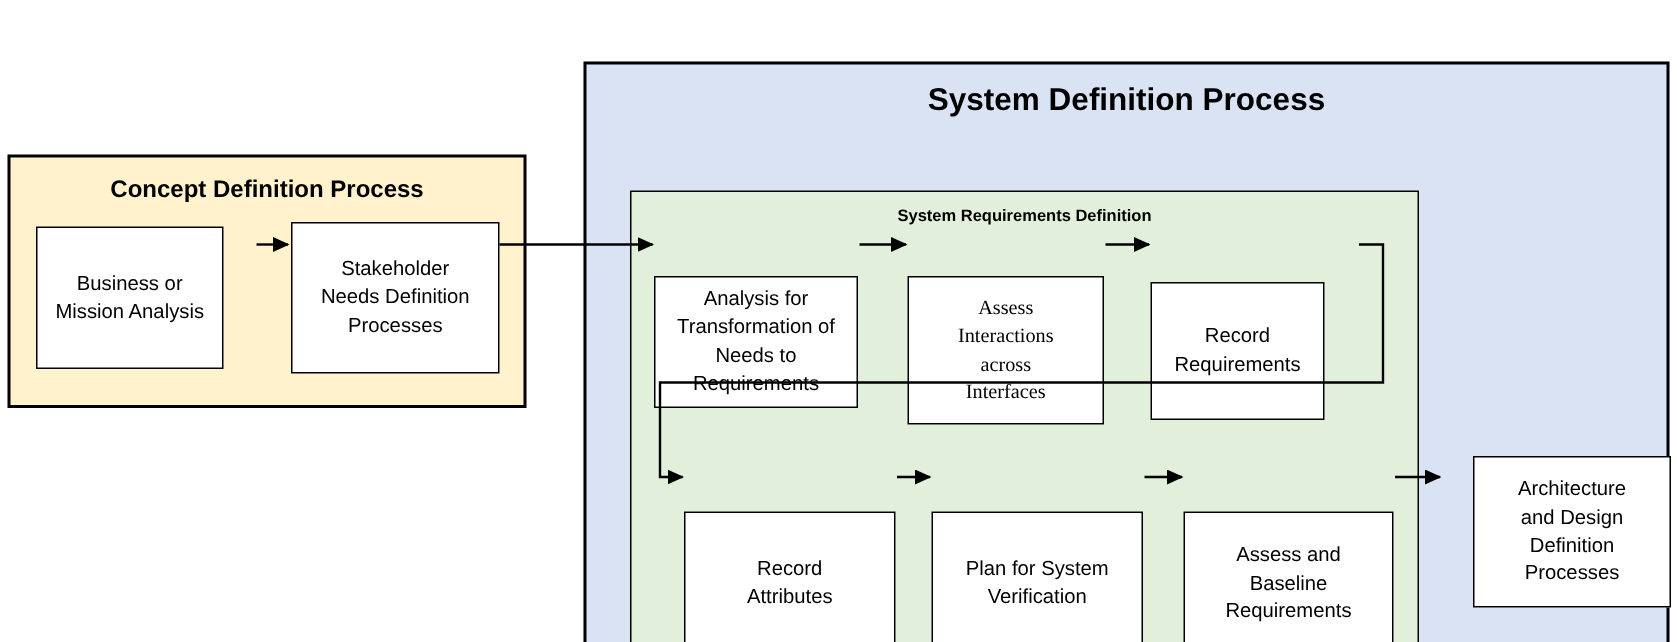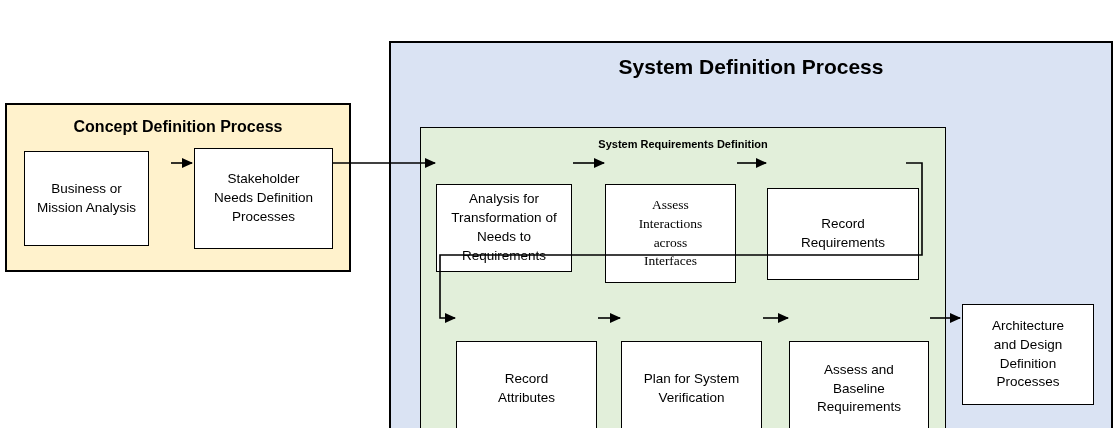--- a/index.html
+++ b/index.html
@@ -66,27 +66,27 @@
     padding: 0 8px;
   }
 
   
   .n-business    { left: 17px;  top: 46px;  width: 125px; height: 95px;  }
   .n-stakeholder { left: 187px; top: 43px;  width: 139px; height: 101px; padding: 4px 12px; }
 
   
   .n-analysis    { left: 15px;  top: 56px;  width: 136px; height: 88px; }
   .n-interact    { left: 184px; top: 56px;  width: 131px; height: 99px; padding: 0 20px; font-family: Liberation Serif, serif; }
-  .n-record-req  { left: 346px; top: 60px;  width: 152px; height: 92px; padding: 0 16px; }
+  .n-record-req  { left: 346px; top: 60px;  width: 116px; height: 92px; padding: 0 16px; }
   .n-record-attr { left: 35px;  top: 213px; width: 141px; height: 96px; padding: 0 36px; }
   .n-plan        { left: 200px; top: 213px; width: 141px; height: 96px; padding: 0 18px; }
   .n-baseline    { left: 368px; top: 213px; width: 140px; height: 96px; padding: 0 22px; }
 
   
-  .n-architecture { left: 571px; top: 261px; width: 132px; height: 101px; padding: 0 28px; }
+  .n-architecture { left: 591px; top: 261px; width: 132px; height: 101px; padding: 0 28px; }
 </style>
 </head>
 <body>
 
 <div class="canvas">
 
   <div class="group concept">
     <div class="group-title">Concept Definition Process</div>
     <div class="node n-business">Business or Mission Analysis</div>
     <div class="node n-stakeholder">Stakeholder Needs Definition Processes</div>

